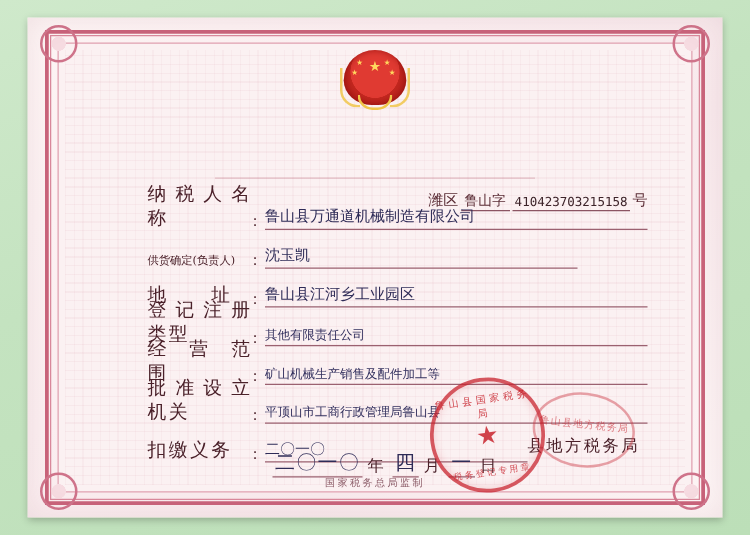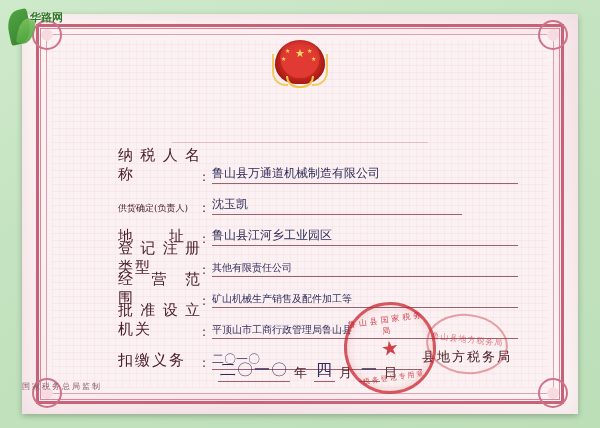--- a/index.html
+++ b/index.html
@@ -210,40 +210,35 @@
     font-size:13px;color:#4a2029;letter-spacing:3px;
     font-family:"DejaVu Serif", serif;
   }
   .dateline .u{
     border-bottom:1px solid #9b6170;min-width:16px;text-align:center;
     letter-spacing:1px;color:#2e2b57;font-size:16px;padding:0 2px;
   }
 
   
   .footer{
-    position:absolute;left:0;right:0;bottom:22px;
+    position:absolute;left:0;right:0;bottom:22px;text-align:center;
     font-size:8px;color:#8a5a66;letter-spacing:2px;
   }
   
   .edge{
     position:absolute;inset:0;
     box-shadow:inset 0 0 22px rgba(150,90,105,.12);
     pointer-events:none;
   }
 </style>
 </head>
 <body>
 
 <div class="page">
 
-  <div class="logo">
-    <div class="leaf"></div>
-    <div class="leaf2"></div>
-    <div class="logotext">华路网</div>
-  </div>
 
   <div class="sheet">
     <div class="guilloche-inner"></div>
     <div class="frame1"></div>
     <div class="frame2"></div>
     <div class="frame3"></div>
     <div class="pattern"></div>
 
     <div class="rosette tl"></div>
     <div class="rosette tr"></div>
@@ -257,20 +252,26 @@
       <div class="star" style="left:26px;top:12px">★</div>
       <div class="star" style="left:16px;top:9px;font-size:6px">★</div>
       <div class="star" style="left:12px;top:17px;font-size:6px">★</div>
       <div class="star" style="left:38px;top:9px;font-size:6px">★</div>
       <div class="star" style="left:42px;top:17px;font-size:6px">★</div>
       <div class="gear"></div>
     </div>
 
     <div class="title-underline"></div>
 
+    <div class="serial">
+      <span class="lbl">潍区</span>
+      <span class="box">鲁山字</span>
+      <span class="num">410423703215158</span>
+      <span class="lbl">号</span>
+    </div>
 
     <div class="fields">
       <div class="row">
         <span class="label">纳税人名称</span>
         <span class="colon">:</span>
         <span class="value">鲁山县万通道机械制造有限公司</span>
       </div>
       <div class="row short">
         <span class="label" style="font-size:9px;letter-spacing:0">供货确定(负责人)</span>
         <span class="colon">:</span>

